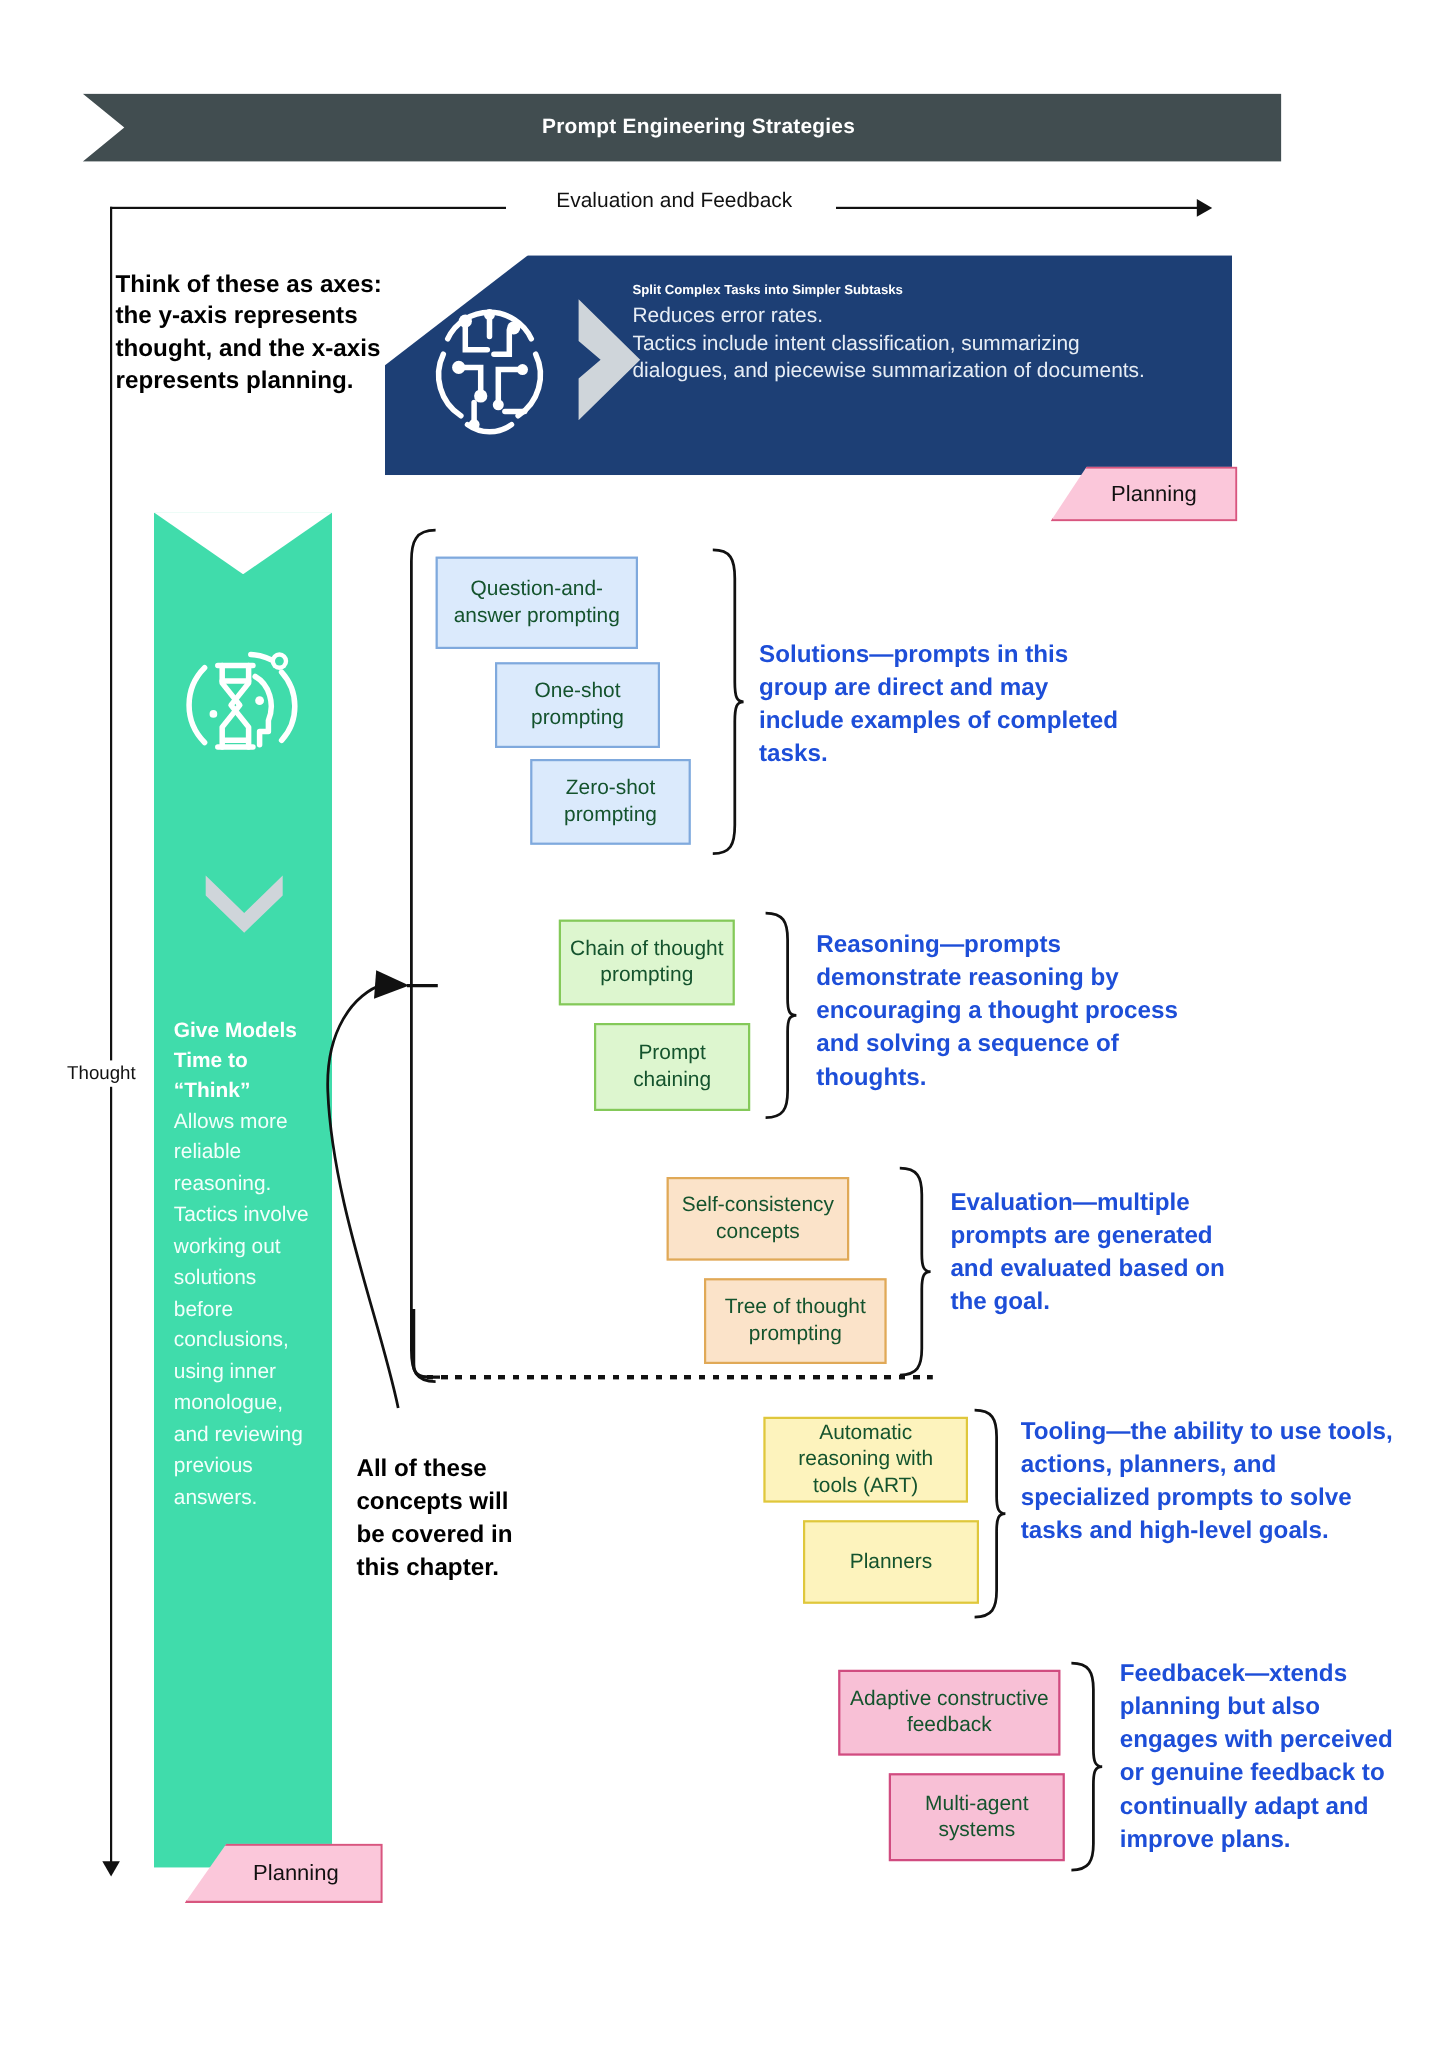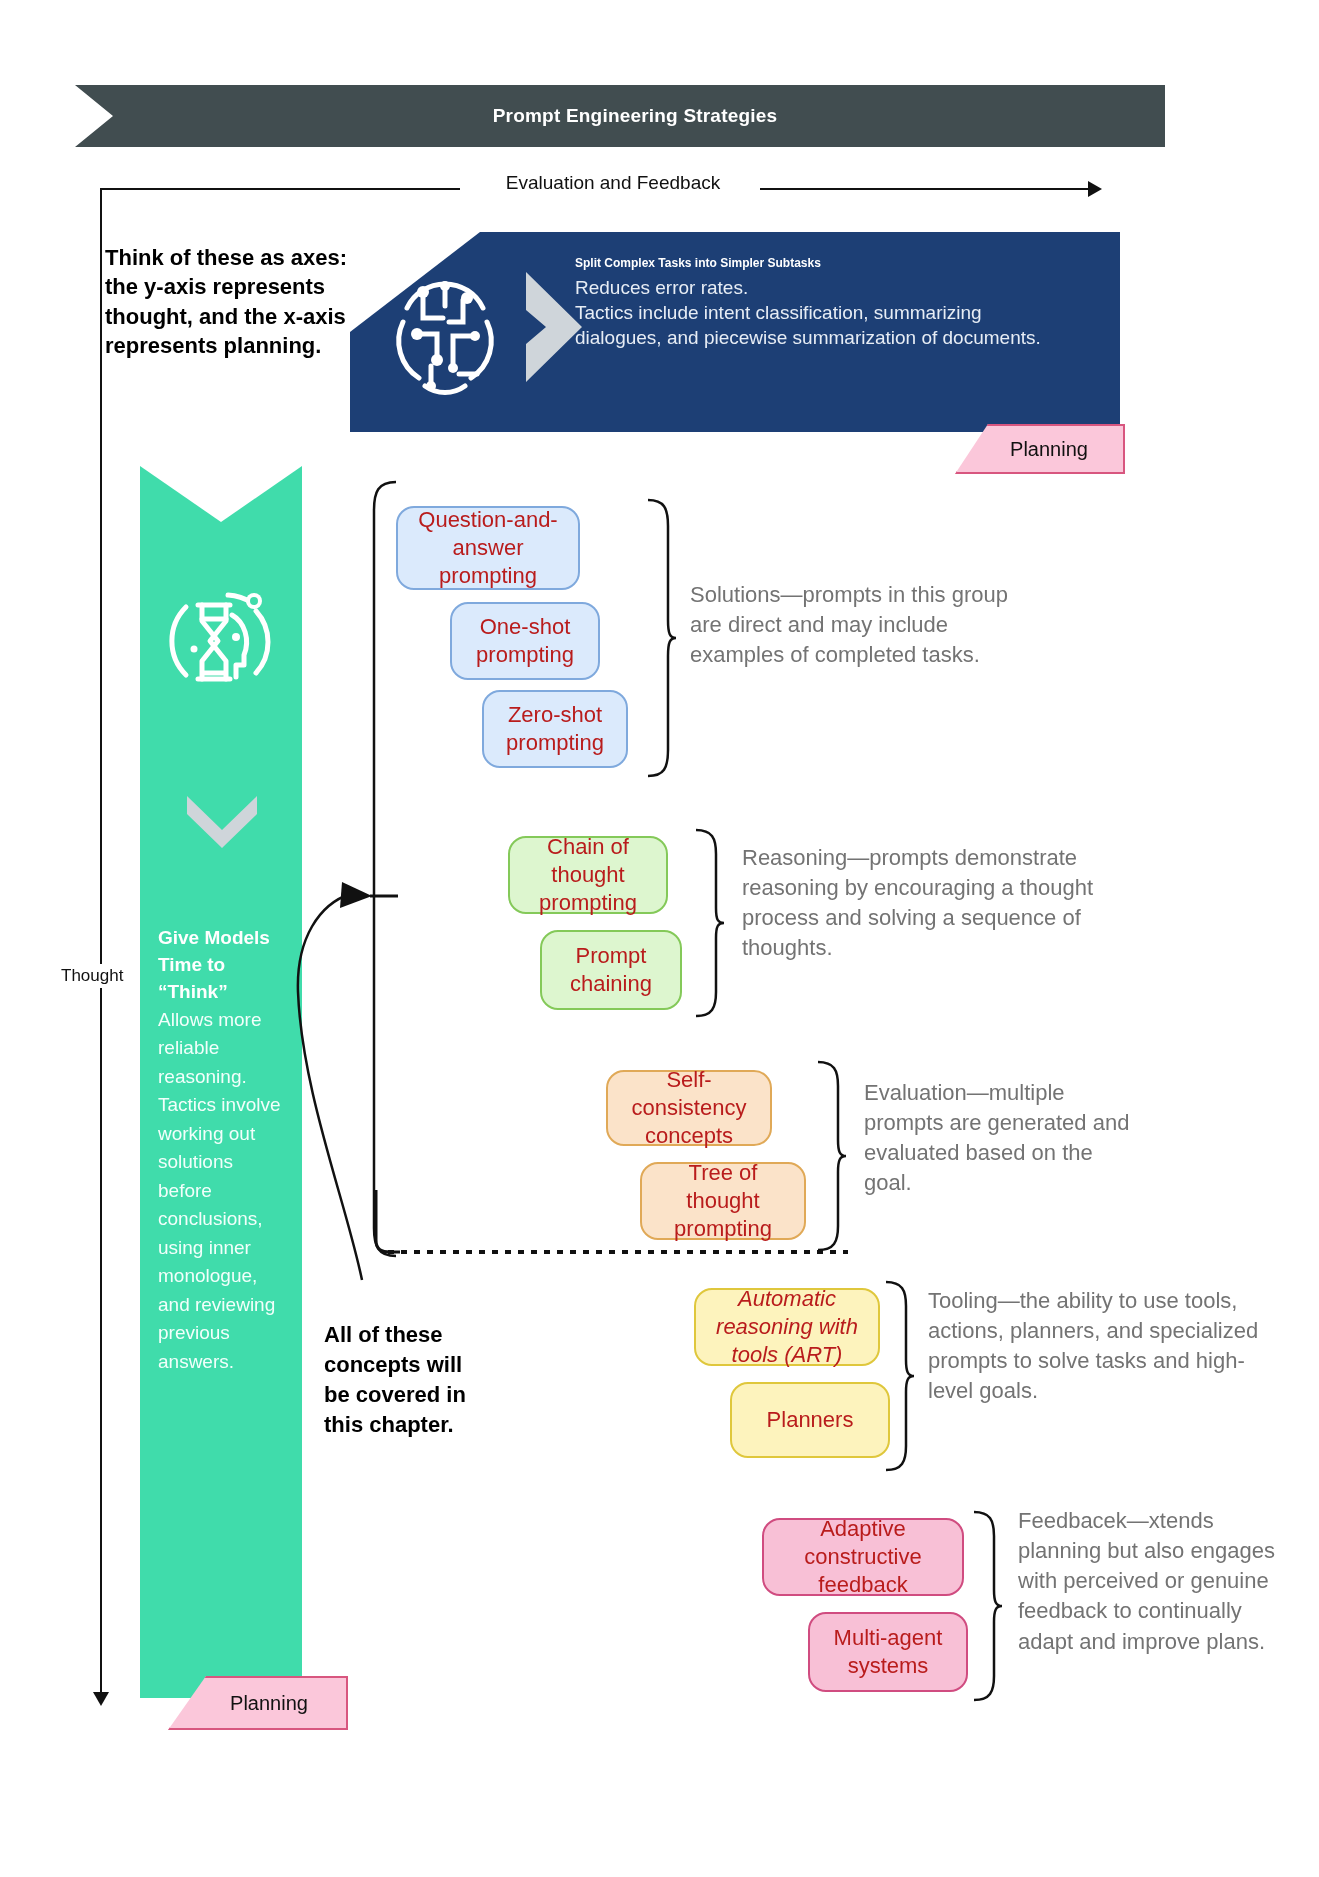--- a/index.html
+++ b/index.html
@@ -119,34 +119,34 @@
 
   
   #chapter-note{
     left:324px; top:1320px; width:150px;
     font-size:22px; font-weight:bold; line-height:1.37; color:#000;
   }
 
   
   .cbox{
     position:absolute; box-sizing:border-box;
-    border-radius:18px; border-width:2px; border-style:solid;
+    border-radius:0; border-width:2px; border-style:solid;
     display:flex; align-items:center; justify-content:center; text-align:center;
-    font-size:22px; color:#b91c1c; line-height:1.26; padding:5px 8px;
+    font-size:19px; color:#14532d; line-height:1.26; padding:5px 8px;
   }
   .c-blue  { background:#dbeafc; border-color:#7fa9dd; }
   .c-green { background:#ddf6cf; border-color:#84c959; }
   .c-orange{ background:#fbe3c9; border-color:#e0a957; }
   .c-yellow{ background:#fdf3bd; border-color:#dfc73c; }
   .c-pink  { background:#f8c0d6; border-color:#d04c80; }
 
   
   .gdesc{
-    position:absolute; font-size:22px; font-weight:normal;
-    line-height:1.37; color:#737373;
+    position:absolute; font-size:22px; font-weight:bold;
+    line-height:1.37; color:#1d4ed8;
   }
 
   
   #dotted{
     left:388px; top:1250px; width:460px; height:4px;
     background:repeating-linear-gradient(to right,#111 0,#111 6px,transparent 6px,transparent 13px);
   }
   #dotted-elbow{ left:372px; top:1190px; width:30px; height:66px; }
 
   
@@ -310,21 +310,21 @@
 
   <div class="abs" style="left:812px; top:1060px; width:36px; height:192px;">
     <svg viewBox="0 0 36 192" width="36" height="192">
       <path d="M6 2 C 22 2, 26 10, 26 26 L26 80 C 26 92, 28 96, 34 96
                C 28 96, 26 100, 26 112 L26 166 C 26 182, 22 190, 6 190" fill="none" stroke="#111" stroke-width="2.5"></path>
     </svg>
   </div>
 
   <div class="gdesc" style="left:864px; top:1078px; width:272px;">Evaluation—multiple prompts are generated and evaluated based on the goal.</div>
 
-  <div class="cbox c-yellow" style="left:694px; top:1288px; width:186px; height:78px;font-style:italic;">Automatic reasoning with tools (ART)</div>
+  <div class="cbox c-yellow" style="left:694px; top:1288px; width:186px; height:78px;">Automatic reasoning with tools (ART)</div>
   <div class="cbox c-yellow" style="left:730px; top:1382px; width:160px; height:76px;">Planners</div>
 
   <div class="abs" style="left:880px; top:1280px; width:36px; height:192px;">
     <svg viewBox="0 0 36 192" width="36" height="192">
       <path d="M6 2 C 22 2, 26 10, 26 26 L26 80 C 26 92, 28 96, 34 96
                C 28 96, 26 100, 26 112 L26 166 C 26 182, 22 190, 6 190" fill="none" stroke="#111" stroke-width="2.5"></path>
     </svg>
   </div>
 
   <div class="gdesc" style="left:928px; top:1286px; width:348px;">Tooling—the ability to use tools, actions, planners, and specialized prompts to solve tasks and high-level goals.</div>

